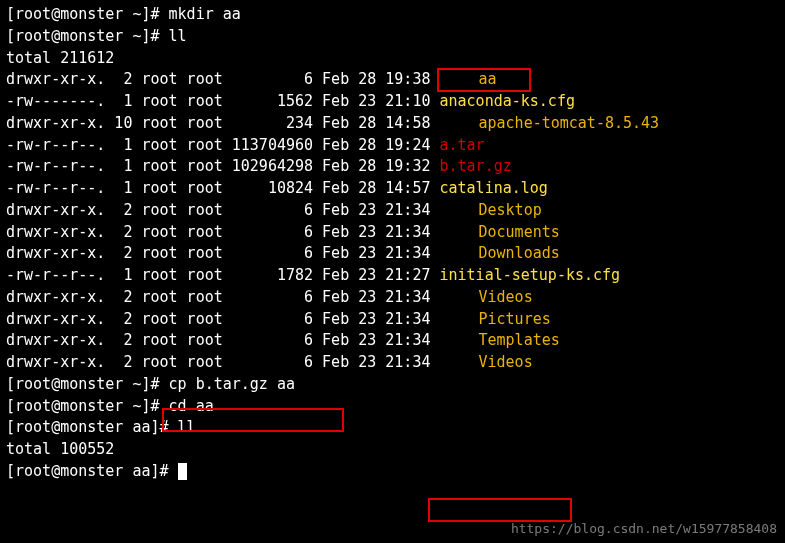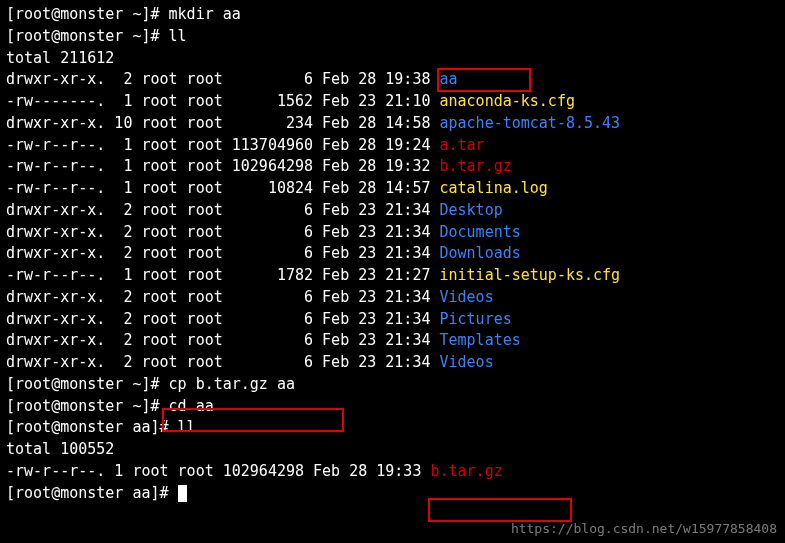--- a/index.html
+++ b/index.html
@@ -10,21 +10,21 @@
       font-size: 15px;
       line-height: 1.45;
       width: 785px;
       height: 543px;
       padding: 4px 6px;
       position: relative;
       overflow: hidden;
     }
     .line { white-space: pre; }
     .prompt { color: #fff; }
-    .dir { color: #3b82f6; }
+    .dir { color: #eab308; padding-left: 39px; }
     .arch { color: #cc0000; }
     .plain { color: #fde047; }
     .redbox {
       position: absolute;
       border: 2px solid #e00000;
       background: transparent;
       pointer-events: none;
     }
     .watermark {
       position: absolute;
@@ -60,21 +60,20 @@
     <div class="line"><span>drwxr-xr-x.  2 root root         6 Feb 23 21:34 </span><span class="dir">Downloads</span></div>
     <div class="line"><span>-rw-r--r--.  1 root root      1782 Feb 23 21:27 </span><span class="plain">initial-setup-ks.cfg</span></div>
     <div class="line"><span>drwxr-xr-x.  2 root root         6 Feb 23 21:34 </span><span class="dir">Videos</span></div>
     <div class="line"><span>drwxr-xr-x.  2 root root         6 Feb 23 21:34 </span><span class="dir">Pictures</span></div>
     <div class="line"><span>drwxr-xr-x.  2 root root         6 Feb 23 21:34 </span><span class="dir">Templates</span></div>
     <div class="line"><span>drwxr-xr-x.  2 root root         6 Feb 23 21:34 </span><span class="dir">Videos</span></div>
     <div class="line"><span class="prompt">[root@monster ~]# cp b.tar.gz aa</span></div>
     <div class="line"><span class="prompt">[root@monster ~]# cd aa</span></div>
     <div class="line"><span class="prompt">[root@monster aa]# ll</span></div>
     <div class="line">total 100552</div>
-    <div class="line"><span>-rw-r--r--. 1 root root 102964298 Feb 28 19:33 </span><span class="arch">b.tar.gz</span></div>
     <div class="line"><span class="prompt">[root@monster aa]# </span><span class="cursor"></span></div>
   </div>
 
 <div class="watermark">https://blog.csdn.net/w15977858408</div>
 
 <div class="redbox" style="left: 437px; top: 68px; width: 94px; height: 24px;"></div>
 <div class="redbox" style="left: 162px; top: 408px; width: 182px; height: 24px;"></div>
 <div class="redbox" style="left: 428px; top: 498px; width: 144px; height: 24px;"></div>
 
 </body></html>

